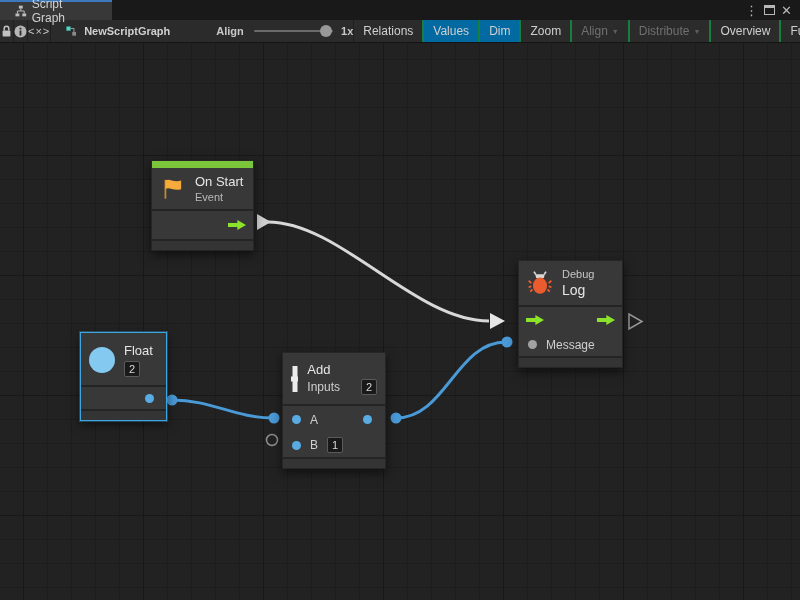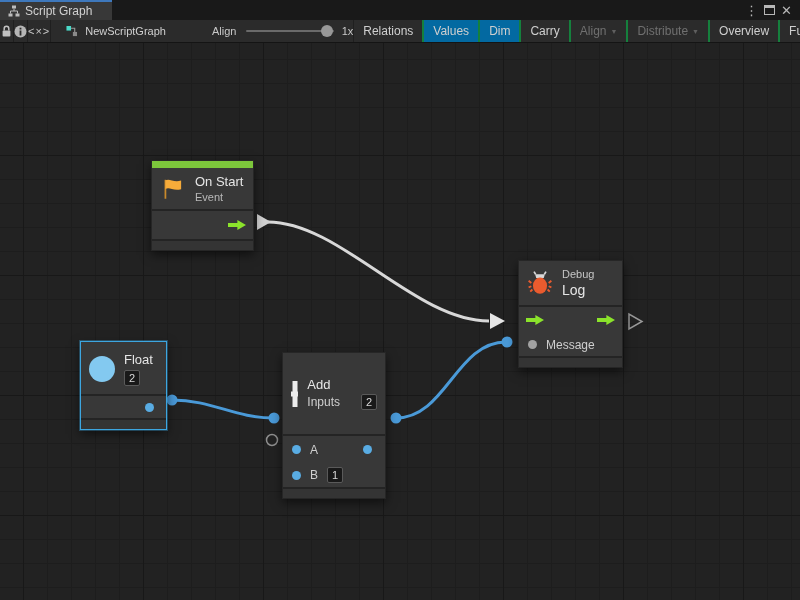--- a/index.html
+++ b/index.html
@@ -3,33 +3,33 @@
 <meta charset="utf-8">
 <style>
   * { margin:0; padding:0; box-sizing:border-box; }
   html,body { width:800px; height:600px; overflow:hidden; background:#191919;
     font-family:"Liberation Sans", sans-serif; }
   .window { width:800px; height:600px; display:flex; flex-direction:column; }
 
   
   .tabbar { height:20px; background:#191919; display:flex; align-items:stretch; position:relative; }
   .tab { width:112px; background:#383838; border-top:2px solid #3E78BC; display:flex;
-    align-items:center; gap:5px; padding:0 8px; color:#d2d2d2; font-size:12px; }
+    align-items:center; gap:5px; padding:0 15px; color:#d2d2d2; font-size:12px; }
   .win-controls { margin-left:auto; display:flex; align-items:center; gap:6px; padding-right:8px;
     color:#b8b8b8; font-size:13px; }
   .win-controls .glyph { cursor:default; line-height:1; }
   .maxbox { width:11px; height:10px; border:1px solid #b8b8b8; border-top:3px solid #b8b8b8; display:inline-block; }
 
   
   .toolbar { height:23px; background:#2b2b2b; display:flex; align-items:stretch;
     border-bottom:1px solid #141414; color:#c8c8c8; font-size:12px; overflow:hidden; }
   .tb-seg { display:flex; align-items:center; border-right:1px solid #1f1f1f; }
   .tb-icon-btn { width:28px; justify-content:center; }
   .tb-code-btn { width:75px; justify-content:center; font-size:11px; letter-spacing:1px; }
-  .tb-graph { width:303px; }
+  .tb-graph { width:303px;font-weight:bold; }
   .tb-graph .gname { margin-left:7px; font-size:11px; color:#d0d0d0; }
   .zoom-label { margin-left:46px; font-size:11px; }
   .zoom-track { position:relative; margin-left:10px; width:95px; height:2px; background:#6a6a6a; border-radius:1px; }
   .zoom-knob { position:absolute; top:-5px; right:1px; width:12px; height:12px; border-radius:50%; background:#989898; }
   .zoom-value { margin-left:8px; font-size:11px; }
   .tb-buttons { display:flex; flex:1; align-items:stretch; }
   .tb-btn { display:flex; align-items:center; gap:4px; padding:0 9px; border-right:2px solid #15803d;
     color:#cfcfcf; white-space:nowrap; cursor:default; }
   .tb-btn.active { background:#0369a1; }
   .tb-btn.disabled { color:#707070; }
@@ -129,21 +129,21 @@
       <div class="tb-btn">
         <span>Relations</span>
         </div>
       <div class="tb-btn active">
         <span>Values</span>
         </div>
       <div class="tb-btn active">
         <span>Dim</span>
         </div>
       <div class="tb-btn">
-        <span>Carry</span>
+        <span>Zoom</span>
         </div>
       <div class="tb-btn disabled">
         <span>Align</span>
         <span class="dd-arrow">▼</span>
         </div>
       <div class="tb-btn disabled">
         <span>Distribute</span>
         <span class="dd-arrow">▼</span>
         </div>
       <div class="tb-btn">
@@ -220,38 +220,38 @@
         <span class="arrow-green"></span>
       </div>
       <div class="port-row" style="height:23px; gap:9px; padding-left:9px;">
         <span class="dot gray"></span>
         <span style="font-size:12px; color:#cfcfcf;">Message</span>
       </div>
       <div class="node-sep"></div>
       <div class="node-footer"></div>
     </div>
 
-    <div class="node selected" style="left:80px; top:298px; width:87px;">
+    <div class="node selected" style="left:80px; top:289px; width:87px;">
       <div class="node-header" style="padding:10px 8px 8px;">
         <span class="dot big-blue"></span>
         <div>
           <div class="node-title">Float</div>
           <span class="val-box" style="margin-top:3px;">2</span>
         </div>
       </div>
       <div class="node-sep"></div>
       <div class="port-row" style="height:22px; justify-content:flex-end; padding-right:12px;">
         <span class="dot blue"></span>
       </div>
       <div class="node-sep"></div>
       <div class="node-footer"></div>
     </div>
 
     <div class="node" style="left:282px; top:309px; width:104px;">
-      <div class="node-header" style="padding:24px 8px;">
+      <div class="node-header" style="padding:9px 8px;">
         <span class="plus-icon"></span>
         <div>
           <div class="node-title">Add</div>
           <div style="display:flex; align-items:center; gap:21px; margin-top:2px;">
             <span style="font-size:12px; color:#cfcfcf;">Inputs</span>
             <span class="val-box">2</span>
           </div>
         </div>
       </div>
       <div class="node-sep"></div>

